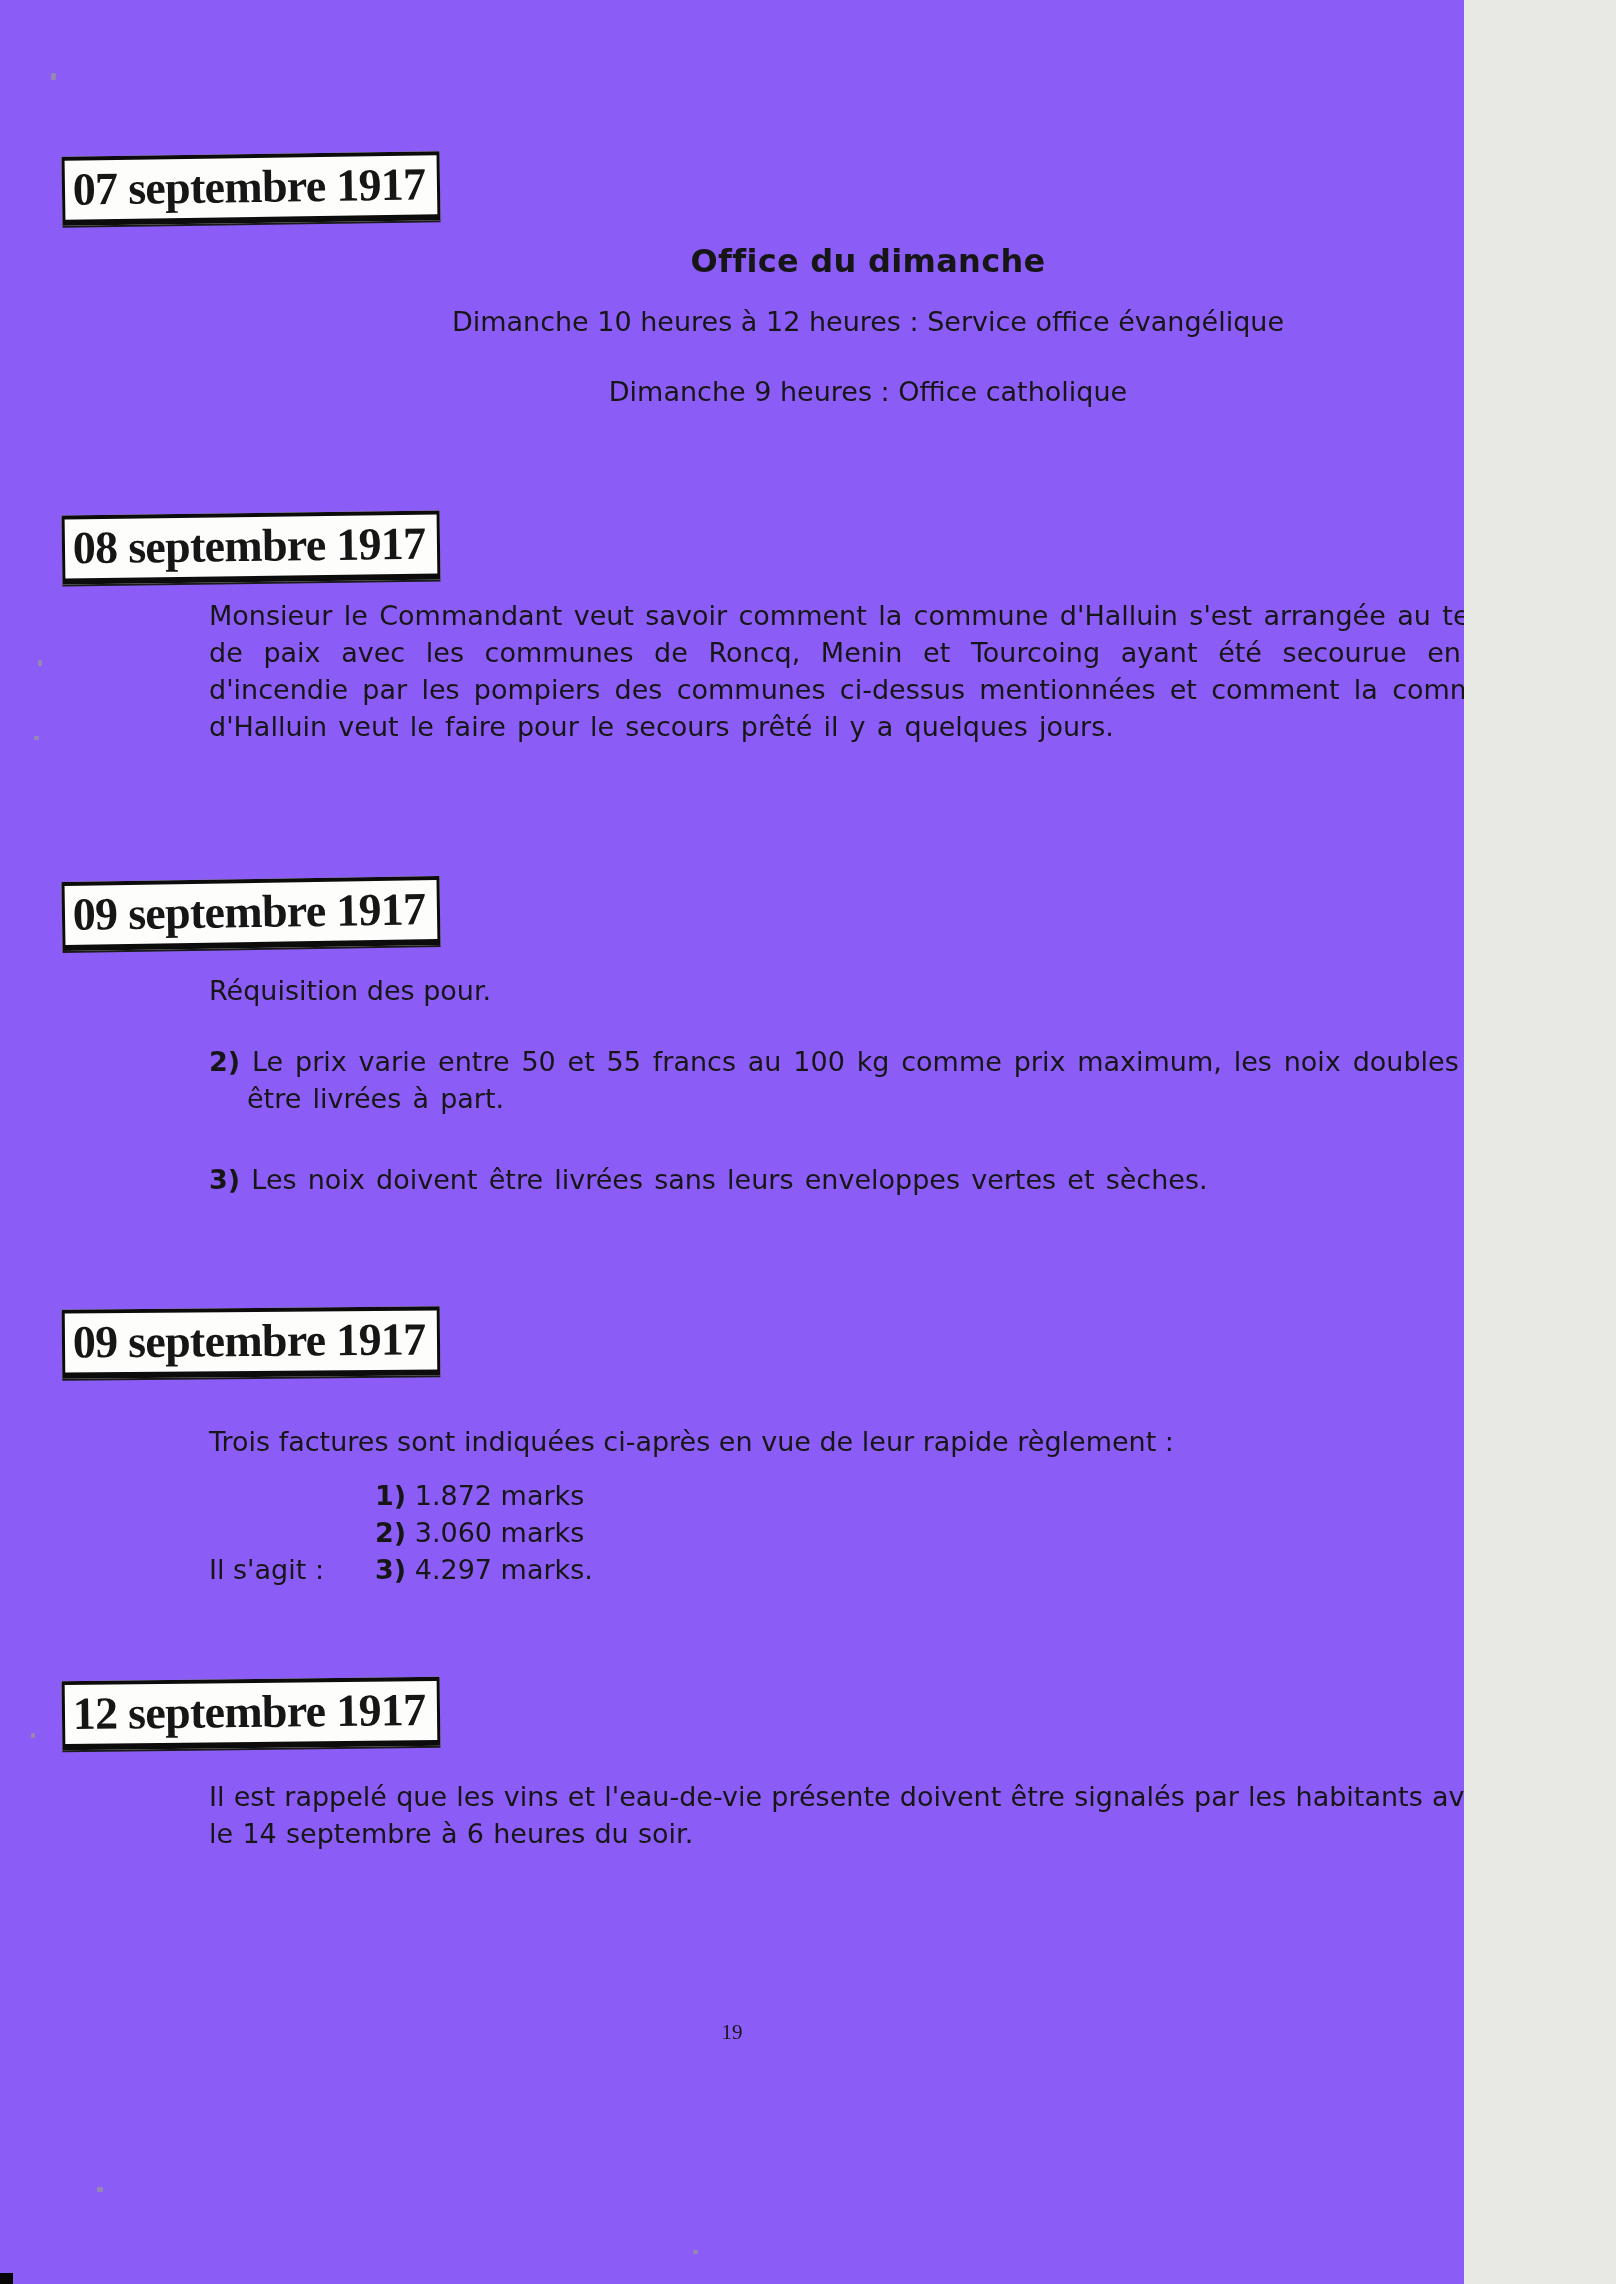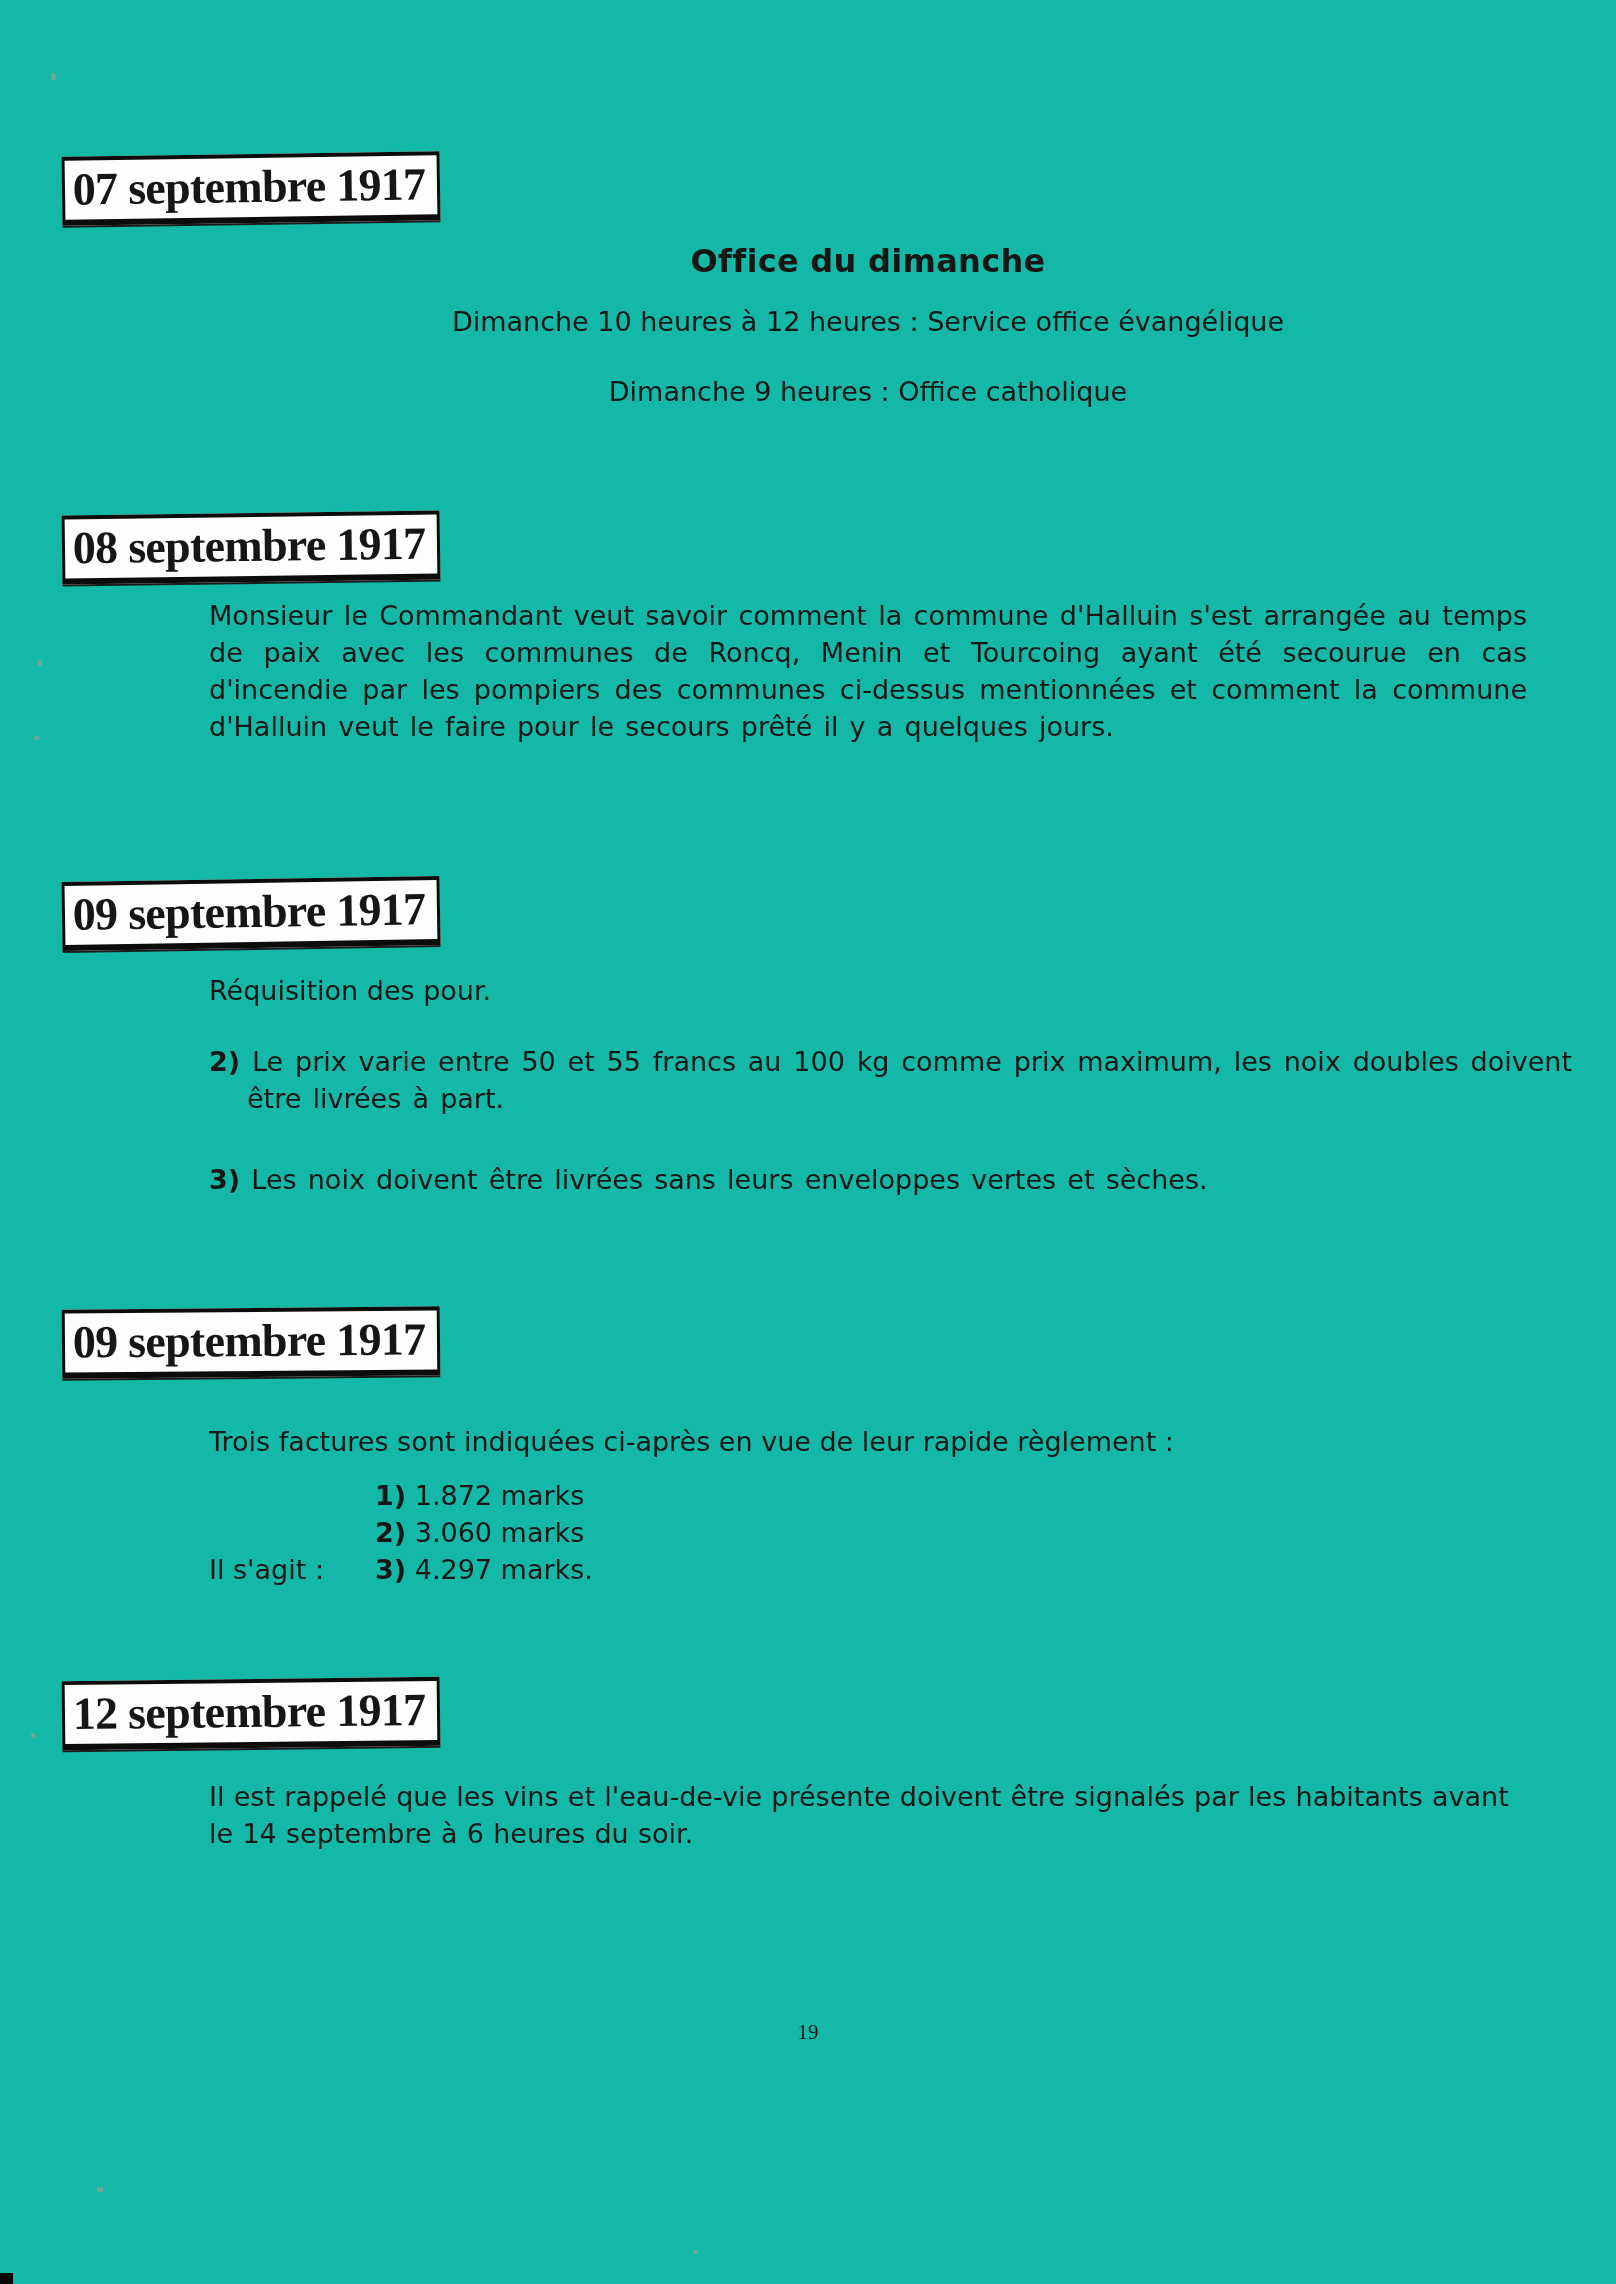--- a/index.html
+++ b/index.html
@@ -1,20 +1,20 @@
 <!DOCTYPE html>
 <html style="font-size:10.4px"><head>
 <meta charset="utf-8">
 <style>
   html, body { margin:0; padding:0; background:#e8e8e4; }
   .page {
     position: relative;
-    width: 1616px;
+    width: 1464px;
     height: 2284px;
-    background: #14b8a6;
+    background: #8b5cf6;
     color: #161616;
     font-family: "DejaVu Sans", sans-serif;
     overflow: hidden;
   }
   
   .date-box {
     display: inline-block;
     margin-left: 62px;
     border: 3.3px solid #0c0c0c;
     border-top-width: 4.6px;

